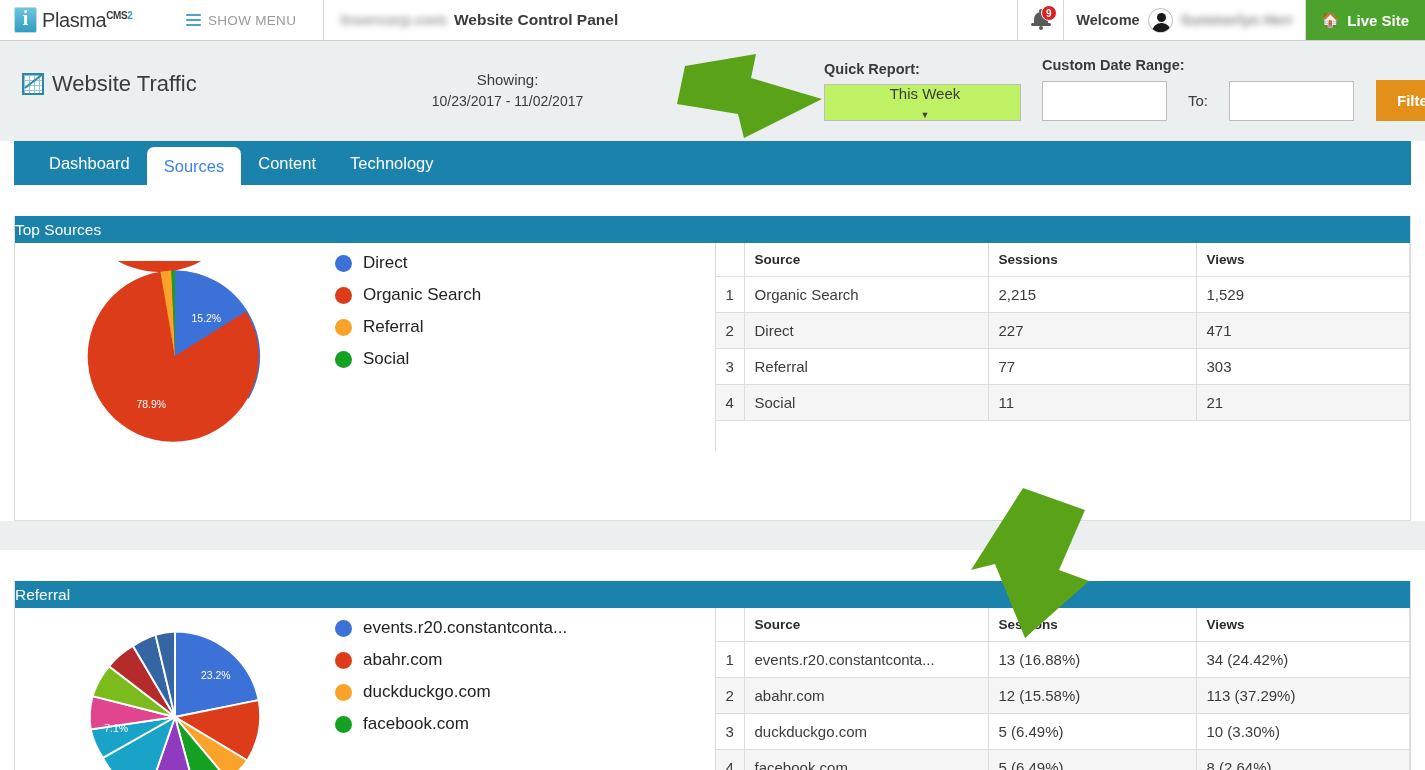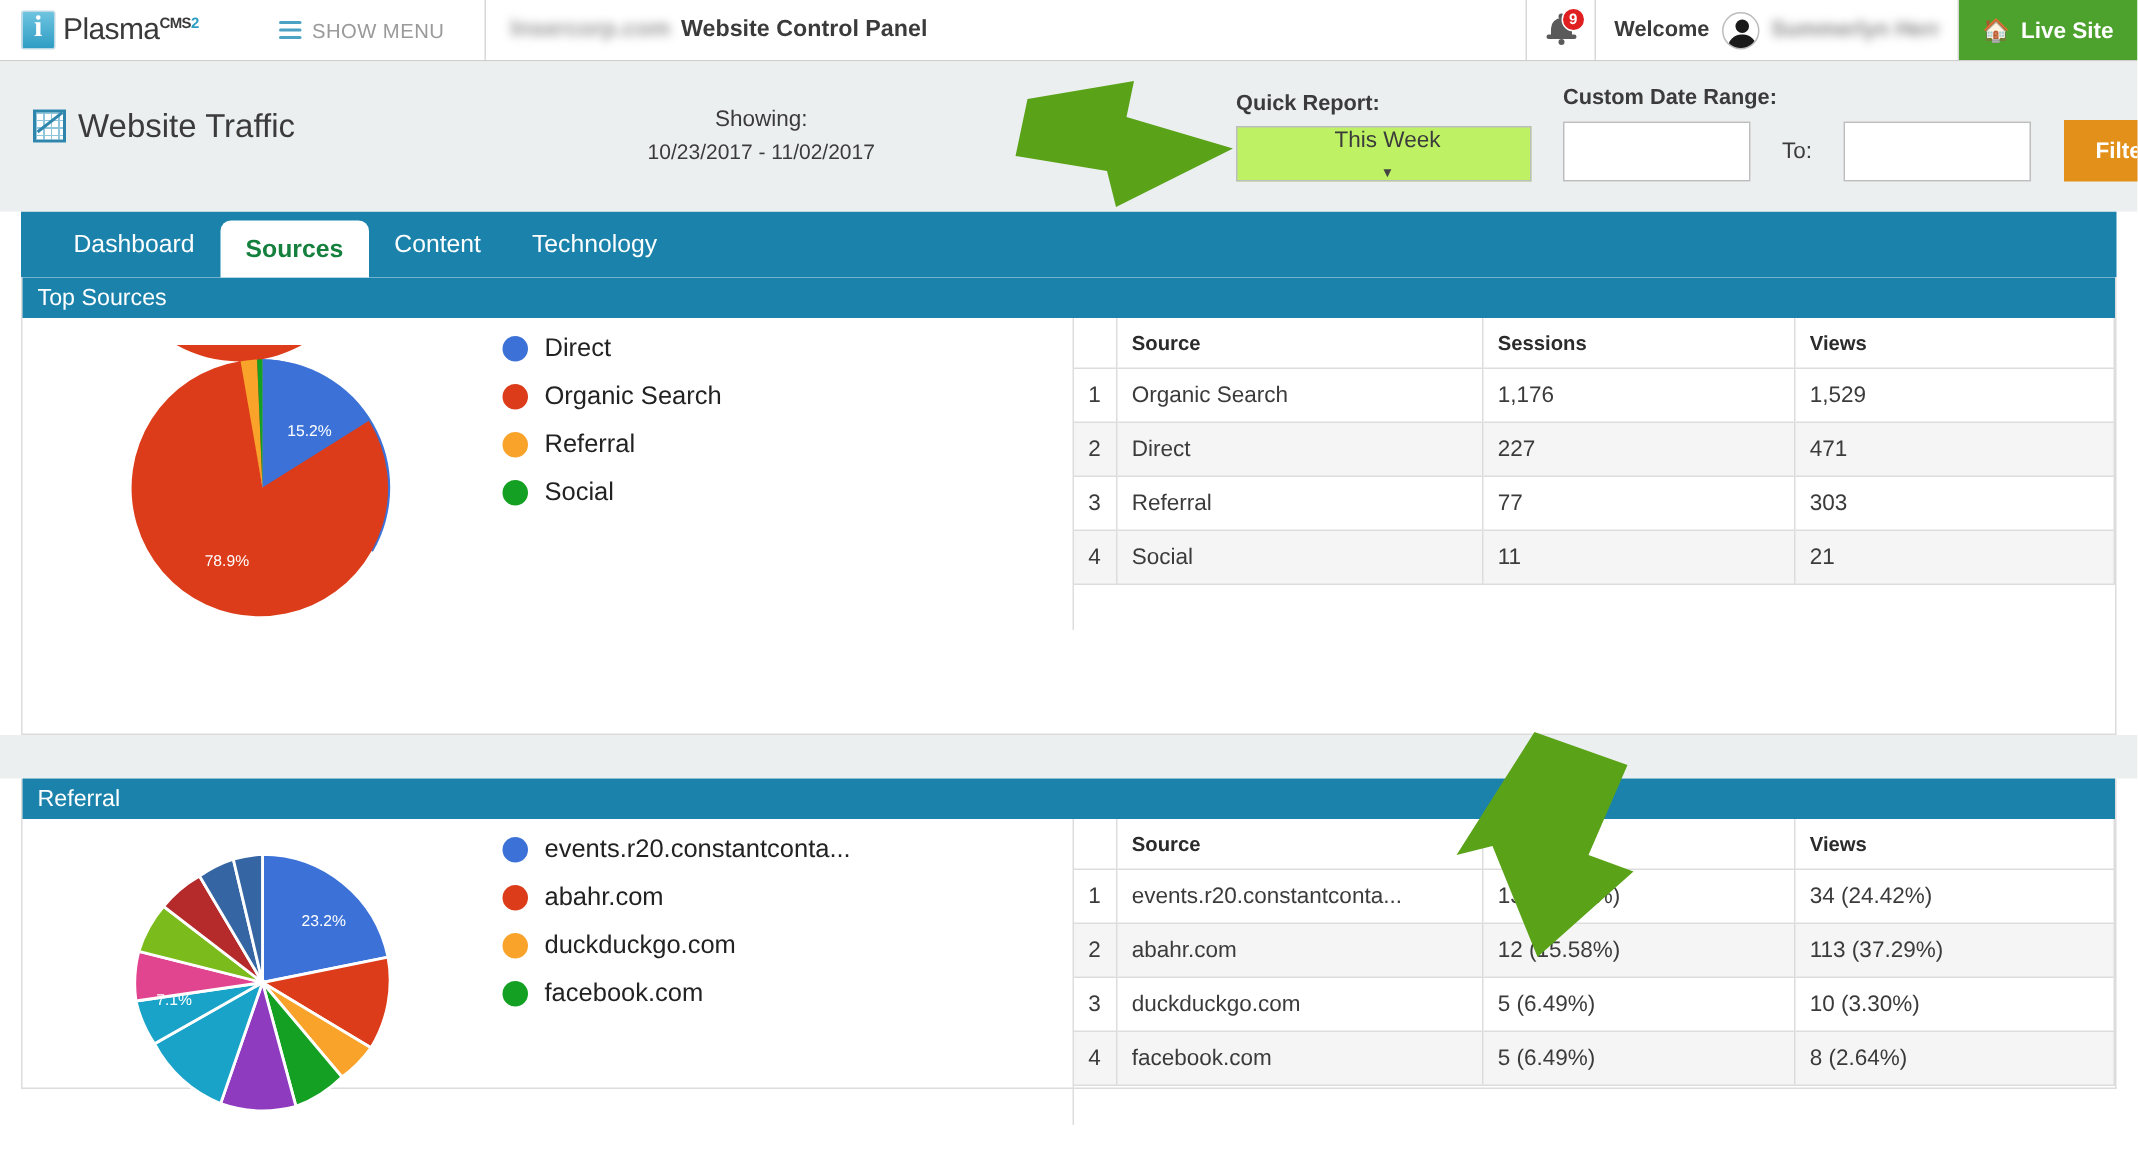--- a/index.html
+++ b/index.html
@@ -139,29 +139,29 @@
   
   .tabsbar{
     height:44px;background:#1a82ab;margin:0 14px;
     display:flex;align-items:flex-end;padding-left:18px;
   }
   .tab{
     color:#fff;font-size:16.5px;padding:0 17px;height:44px;
     display:flex;align-items:center;
   }
   .tab.active{
-    background:#fff;color:#15803d;font-weight:bold;
+    background:#fff;color:#3b82f6;font-weight:normal;
     border-radius:7px 7px 0 0;height:38px;
   }
 
   
   .panel{ margin:0 14px; background:#fff; border:1px solid #dcdcdc; border-top:none; }
   .panel-head{
     background:#1a82ab;color:#fff;font-size:15.5px;
-    height:27px;display:flex;align-items:center;padding-left:10px;
+    height:27px;display:flex;align-items:center;margin-top:31px;
   }
   .panel-body{ display:flex; }
   .chart-col{ width:700px; position:relative; }
   .table-col{ flex:1; }
 
   
   .pie-wrap{ display:flex; align-items:flex-start; }
   .legend{ padding-top:10px; }
   .legend-item{ display:flex;align-items:center;gap:11px;margin-bottom:12px; }
   .dot{ width:17px;height:17px;border-radius:50%;flex:none; }
@@ -312,21 +312,21 @@
             <th class="idx"></th>
             <th class="src">Source</th>
             <th class="ses">Sessions</th>
             <th>Views</th>
           </tr>
         </thead>
         <tbody>
           <tr>
             <td class="idx">1</td>
             <td class="src">Organic Search</td>
-            <td class="ses">1,176</td>
+            <td class="ses">2,215</td>
             <td>1,529</td>
           </tr>
           <tr>
             <td class="idx">2</td>
             <td class="src">Direct</td>
             <td class="ses">227</td>
             <td>471</td>
           </tr>
           <tr>
             <td class="idx">3</td>

